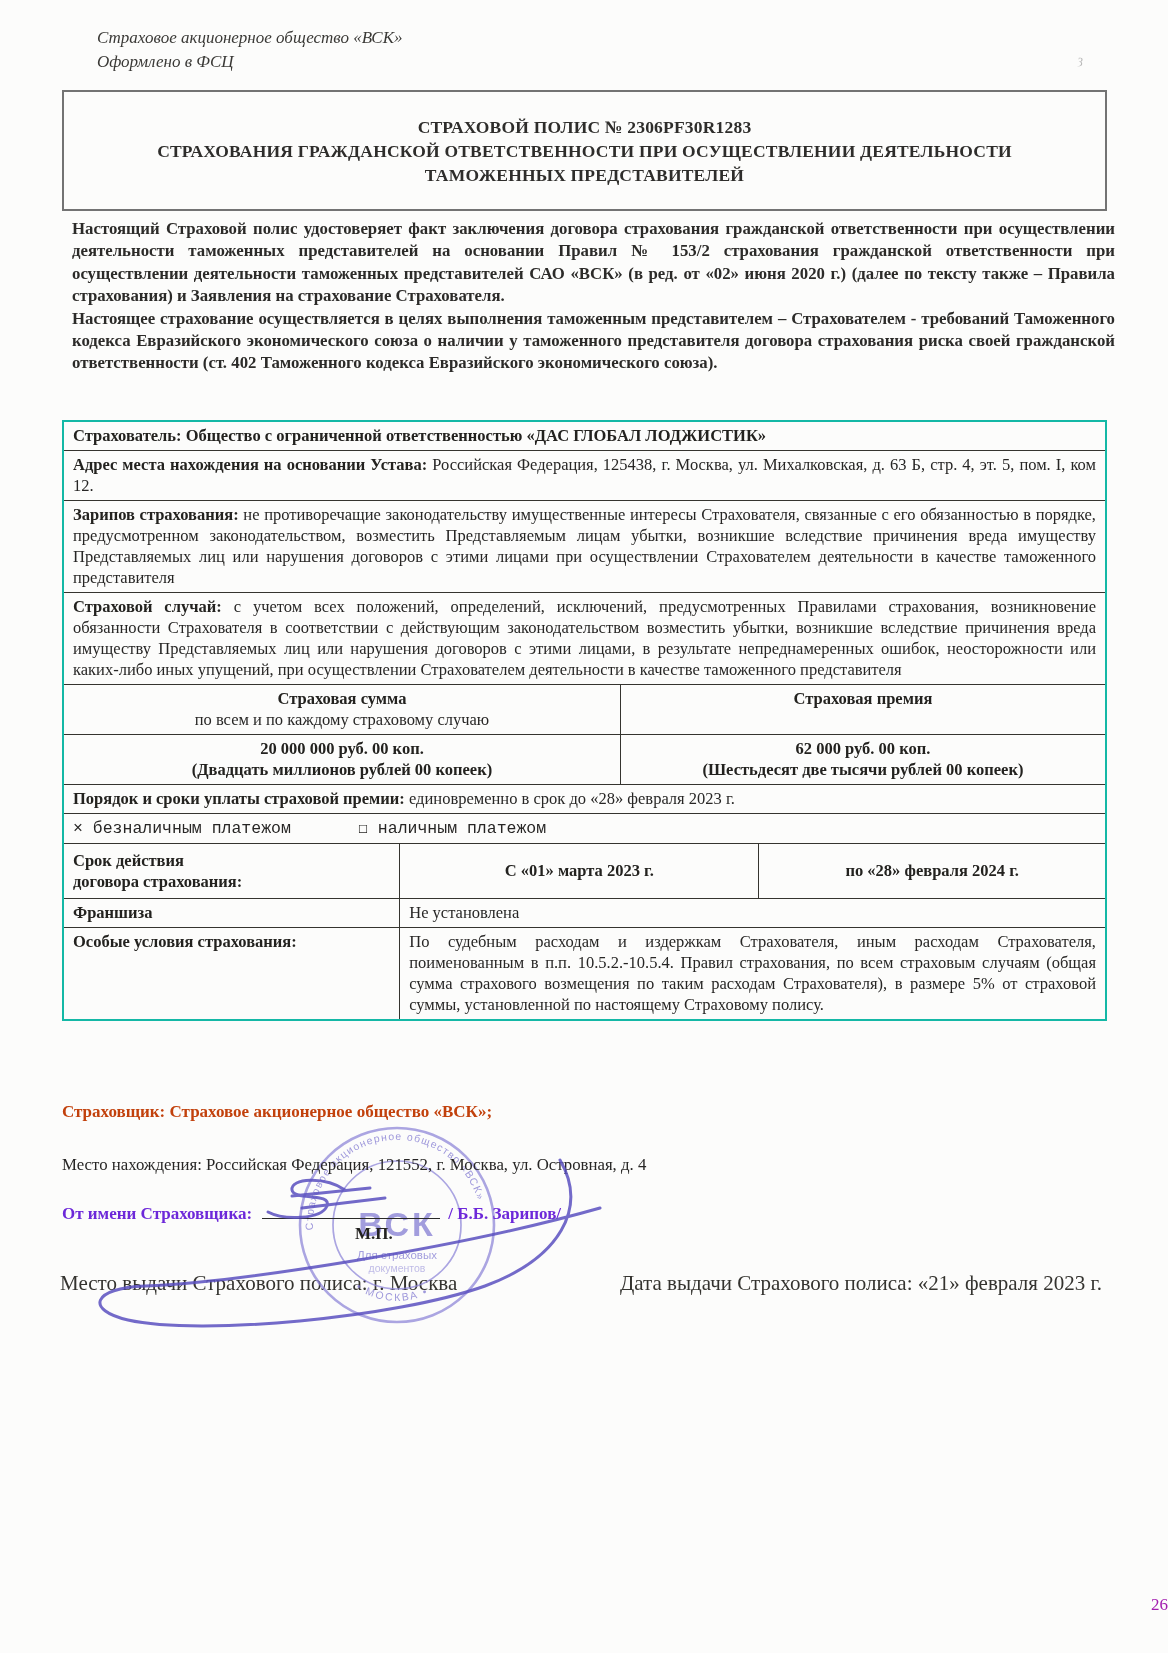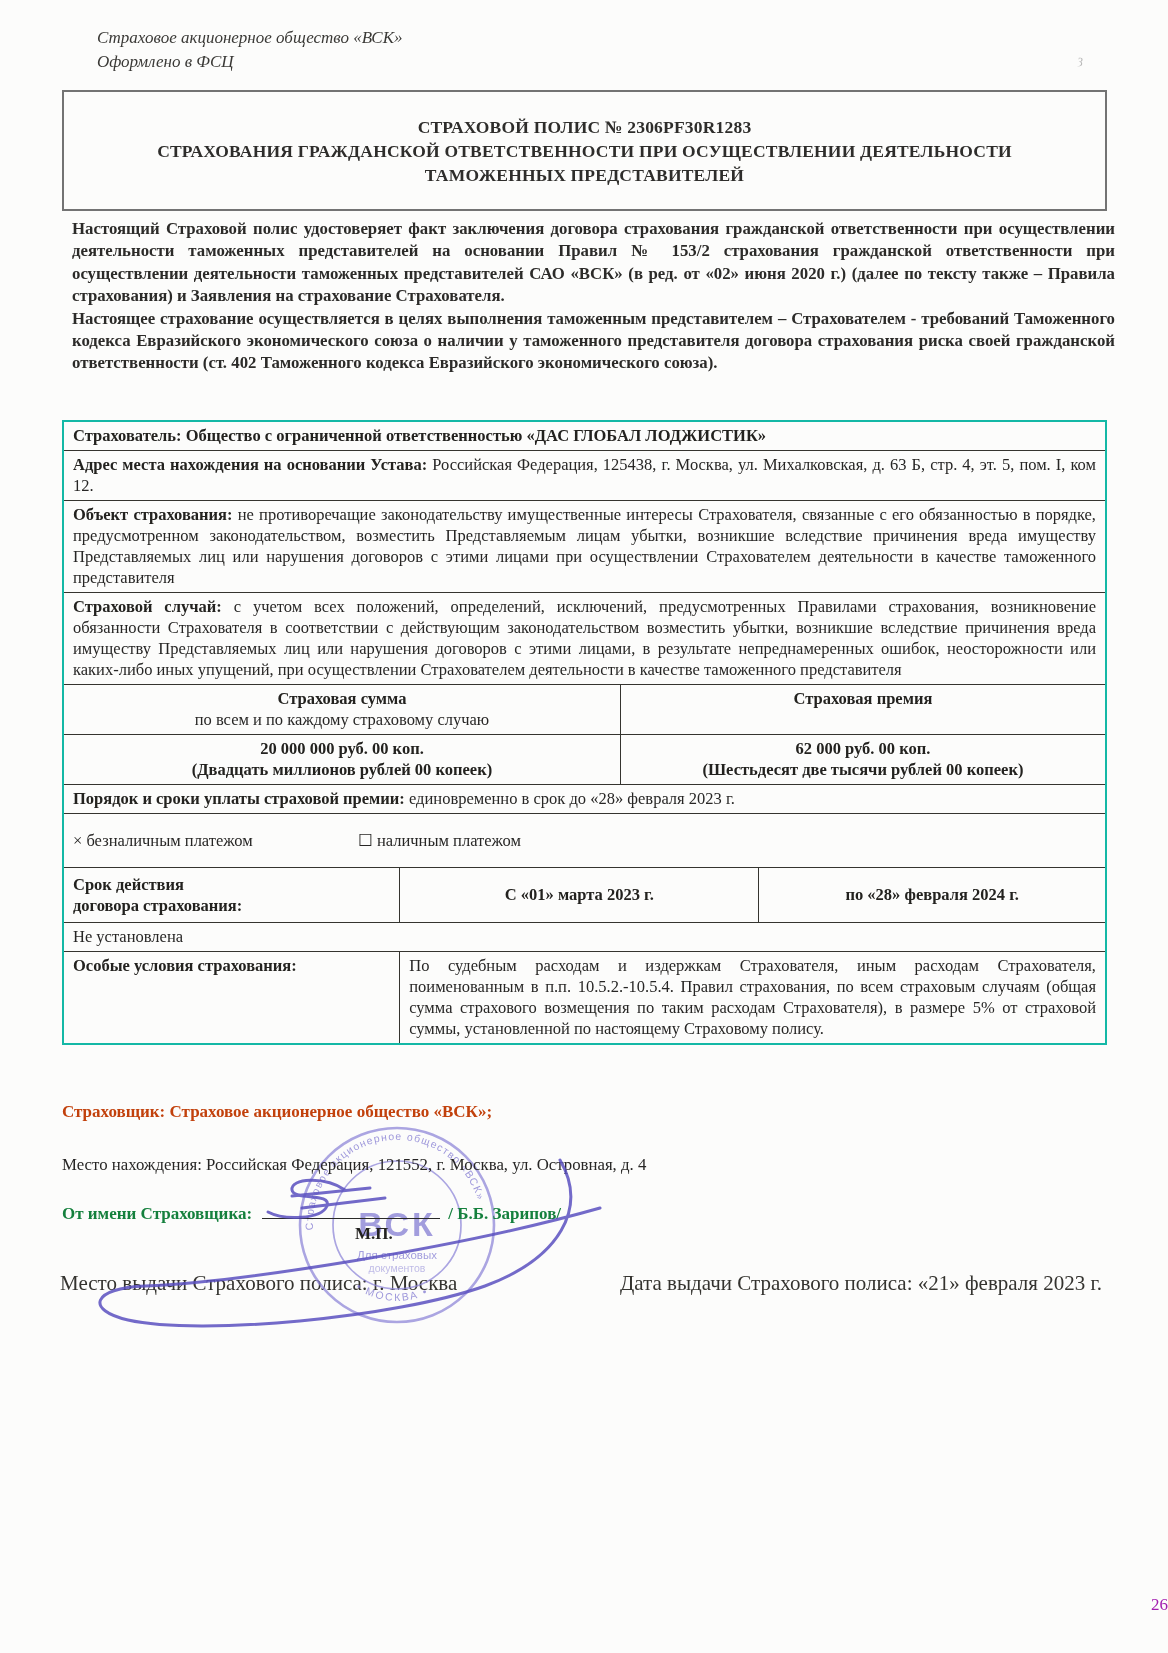--- a/index.html
+++ b/index.html
@@ -41,29 +41,29 @@
   .c-sum{width:53.5%;}
   .c-prem{width:46.5%;}
   .center{text-align:center;}
   .hdr-sub{font-weight:normal;}
   .c-term1{width:32.3%;}
   .c-term2{width:34.5%;display:flex;align-items:center;justify-content:center;}
   .c-term3{width:33.2%;display:flex;align-items:center;justify-content:center;}
   .c-left{width:32.3%;}
   .c-right{width:67.7%;}
   .padded{padding:6px 9px;}
-  .chkrow{display:flex;padding:16px 9px;}
+  .chkrow{display:flex;padding:4px 9px;font-family:Liberation Mono, monospace;}
   .chk1{width:285px;}
   .chkbox{display:inline-block;}
   
   .footer{position:absolute;left:0;top:1070px;width:1168px;height:260px;}
   .f-line{margin-left:62px;position:relative;z-index:3;}
   .f-insurer{padding-top:32px;font-weight:bold;font-size:17px;color:#c2410c;}
   .f-location{margin-top:33px;font-size:16.8px;}
-  .f-sign{margin-top:29px;font-size:17px;font-weight:bold;color:#15803d;}
+  .f-sign{margin-top:29px;font-size:17px;font-weight:bold;color:#6d28d9;}
   .sig-blank{display:inline-block;width:178px;border-bottom:1.8px solid #2a2a28;margin:0 4px 0 10px;height:14px;}
   .f-mp{margin-top:0;margin-left:355px;font-weight:bold;font-size:17px;color:#23221f;}
   .f-issue{display:flex;justify-content:space-between;margin:27px 66px 0 60px;font-size:21px;color:#34332f;}
   
   .stamp-svg{position:absolute;left:282px;top:40px;z-index:2;pointer-events:none;}
   .sig-svg{position:absolute;left:40px;top:18px;z-index:4;pointer-events:none;}
   .page-number{position:absolute;left:0;top:1595px;width:100%;text-align:right;font-size:17px;color:#a21caf;}
 </style>
 </head>
 <body>
@@ -99,21 +99,21 @@
 
     <div class="trow">
       <div class="cell j">
         <span class="lbl">Адрес места нахождения на основании Устава:</span>
         <span>Российская Федерация, 125438, г. Москва, ул. Михалковская, д. 63 Б, стр. 4, эт. 5, пом. I, ком 12.</span>
       </div>
     </div>
 
     <div class="trow">
       <div class="cell j">
-        <span class="lbl">Объект страхования:</span>
+        <span class="lbl">Зарипов страхования:</span>
         <span>не противоречащие законодательству имущественные интересы Страхователя, связанные с его обязанностью в порядке, предусмотренном законодательством, возместить Представляемым лицам убытки, возникшие вследствие причинения вреда имуществу Представляемых лиц или нарушения договоров с этими лицами при осуществлении Страхователем деятельности в качестве таможенного представителя</span>
       </div>
     </div>
 
     <div class="trow">
       <div class="cell j">
         <span class="lbl">Страховой случай:</span>
         <span>с учетом всех положений, определений, исключений, предусмотренных Правилами страхования, возникновение обязанности Страхователя в соответствии с действующим законодательством возместить убытки, возникшие вследствие причинения вреда имуществу Представляемых лиц или нарушения договоров с этими лицами, в результате непреднамеренных ошибок, неосторожности или каких-либо иных упущений, при осуществлении Страхователем деятельности в качестве таможенного представителя</span>
       </div>
     </div>
@@ -160,20 +160,21 @@
     <div class="trow cols">
       <div class="c-term1 vline cell padded">
         <div class="lbl">Срок  действия</div>
         <div class="lbl">договора страхования:</div>
       </div>
       <div class="c-term2 vline cell b">С «01» марта 2023 г.</div>
       <div class="c-term3 cell b">по «28» февраля 2024 г.</div>
     </div>
 
     <div class="trow cols">
+      <div class="c-left vline cell lbl">Франшиза</div>
       <div class="c-right cell">Не установлена</div>
     </div>
 
     <div class="trow cols">
       <div class="c-left vline cell lbl">Особые условия страхования:</div>
       <div class="c-right cell j">По судебным расходам и издержкам Страхователя, иным расходам Страхователя, поименованным в п.п. 10.5.2.-10.5.4. Правил страхования, по всем страховым случаям (общая сумма страхового возмещения по таким расходам Страхователя), в размере 5%  от страховой суммы, установленной по настоящему Страховому полису.</div>
     </div>
 
   </div>
 

